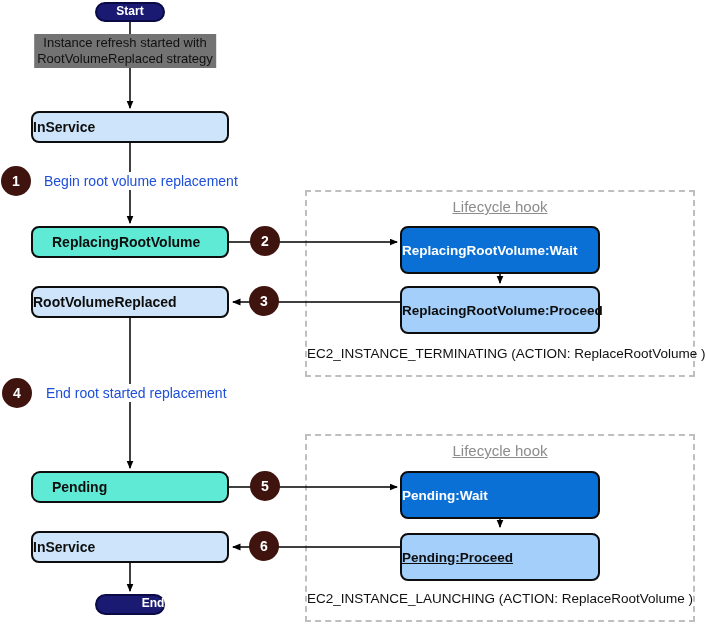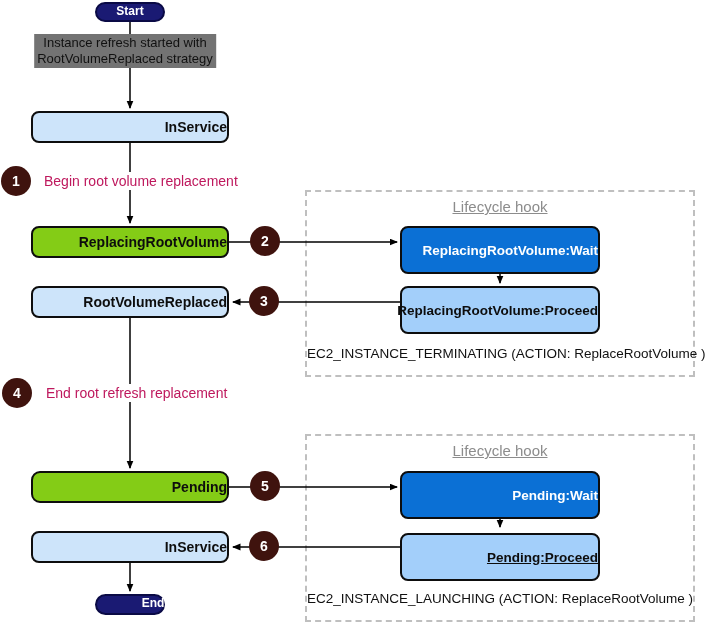--- a/index.html
+++ b/index.html
@@ -10,28 +10,28 @@
   
   .hook-container{
     position:absolute;border:2px dashed #bfbfbf;background:transparent;z-index:0;
     box-sizing:border-box;
   }
   #arrow-layer{position:absolute;left:0;top:0;z-index:1;}
   .node,.badge,.note,.step-label,.hook-title,.hook-event{z-index:2;}
 
   
   .node{
-    position:absolute;box-sizing:border-box;display:flex;align-items:center;justify-content:flex-end;
+    position:absolute;box-sizing:border-box;display:flex;align-items:center;justify-content:flex-start;
     border:2px solid #0d0d0d;border-radius:8px;font-weight:bold;font-size:14px;color:#0d0d0d;
     white-space:nowrap;
   }
   .state{left:31px;width:198px;height:32px;}
   .hook-box{left:400px;width:200px;height:48px;font-size:13.5px;}
   .fill-light{background:#cde4fa;}
-  .fill-medium{background:#84cc16;}
+  .fill-medium{background:#5eead4;padding-left:19px;}
   .fill-wait{background:#0b70d5;color:#ffffff;}
   .fill-proceed{background:#a3cffa;}
 
   
   .terminal{
     position:absolute;left:95px;width:70px;height:20px;box-sizing:border-box;
     background:#1a1a73;border:2px solid #0a0a45;border-radius:11px;
     display:flex;align-items:flex-start;justify-content:center;
     color:#ffffff;font-weight:bold;font-size:12px;
   }
@@ -43,21 +43,21 @@
     color:#ffffff;font-weight:bold;font-size:14px;
   }
 
   
   .note{
     position:absolute;left:125px;top:34px;transform:translateX(-50%);
     text-align:center;font-size:13px;line-height:16px;color:#111111;
     background:#737373;padding:1px 3px;white-space:nowrap;
   }
   .step-label{
-    position:absolute;font-size:14px;color:#be185d;background:#ffffff;
+    position:absolute;font-size:14px;color:#1d4ed8;background:#ffffff;
     padding:1px 4px;white-space:nowrap;
   }
   .hook-title{
     position:absolute;left:0;top:6px;width:100%;text-align:center;
     font-size:15px;color:#8c8c8c;text-decoration:underline;
   }
   .hook-event{
     position:absolute;left:0;bottom:14px;width:100%;text-align:center;
     font-size:13.5px;color:#111111;white-space:nowrap;
   }
@@ -150,15 +150,15 @@
     <span>4</span>
   </div>
   <div class="badge" style="left:250px;top:471px;">
     <span>5</span>
   </div>
   <div class="badge" style="left:249px;top:531px;">
     <span>6</span>
   </div>
 
   <div class="step-label" style="left:40px;top:172px;">Begin root volume replacement</div>
-  <div class="step-label" style="left:42px;top:384px;">End root refresh replacement</div>
+  <div class="step-label" style="left:42px;top:384px;">End root started replacement</div>
 
 </div>
 
 </body></html>

